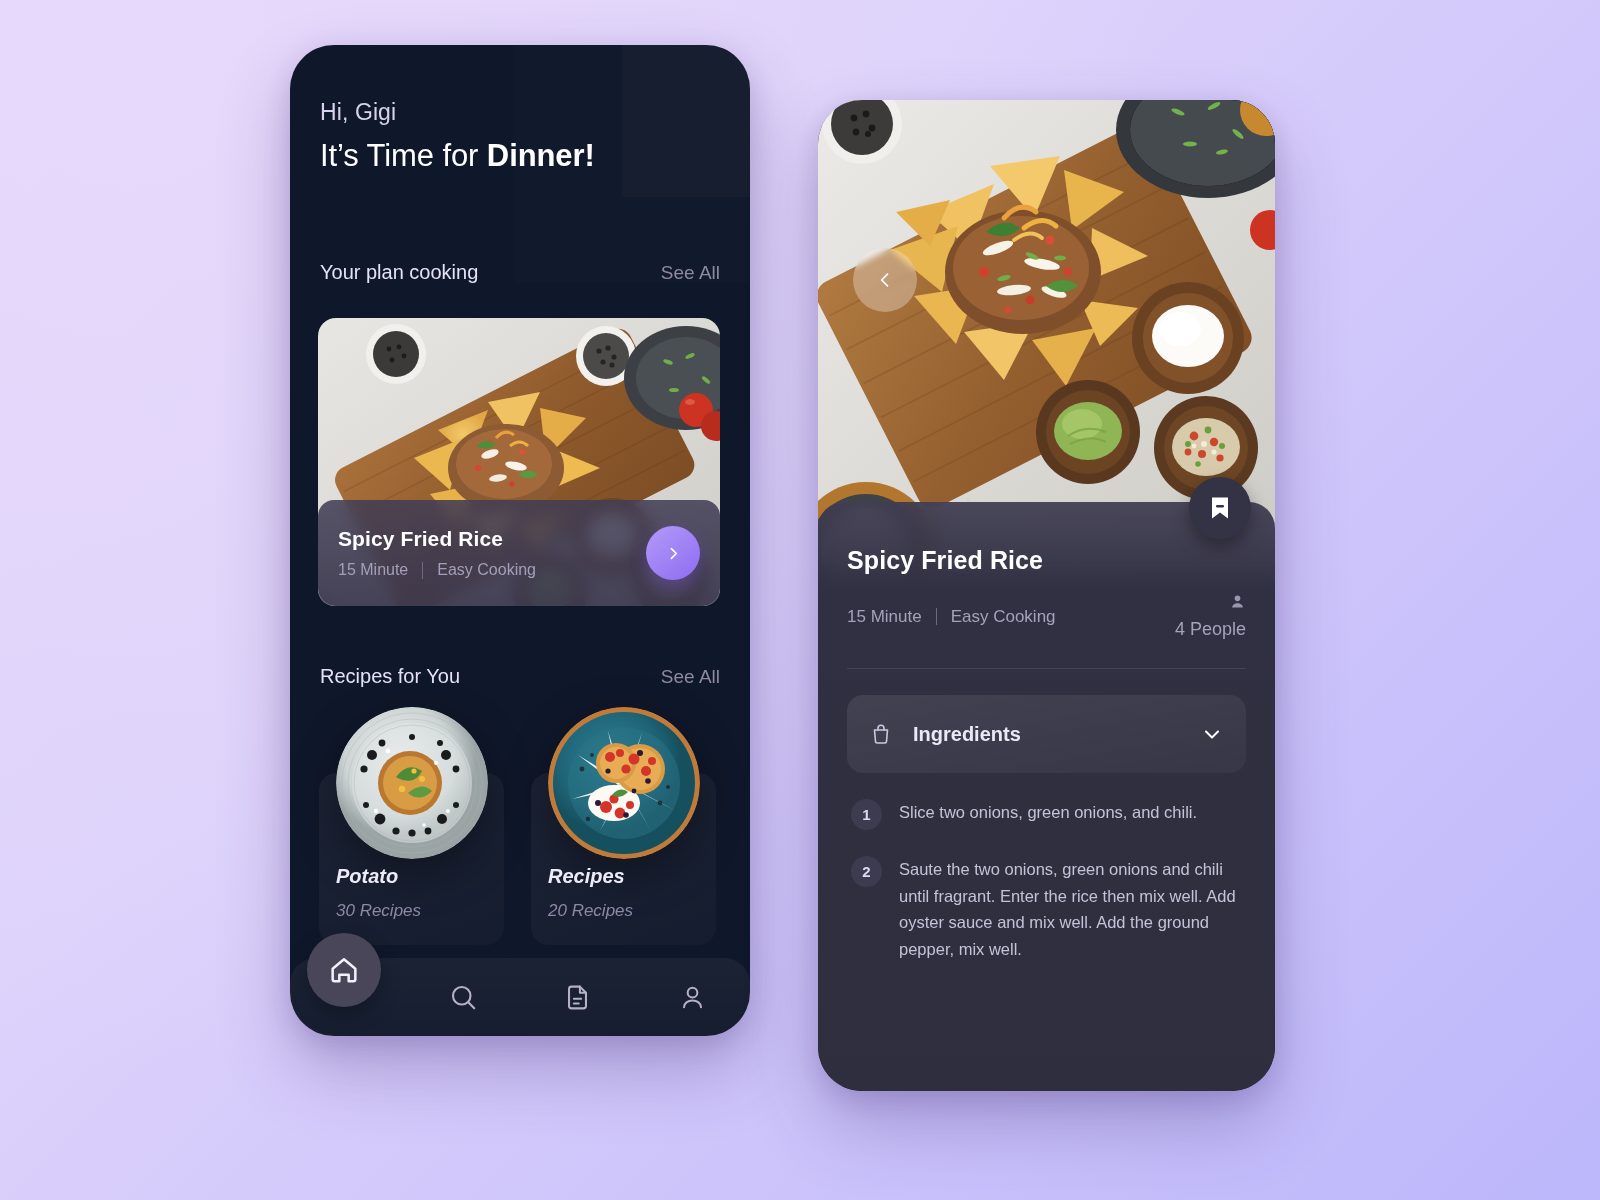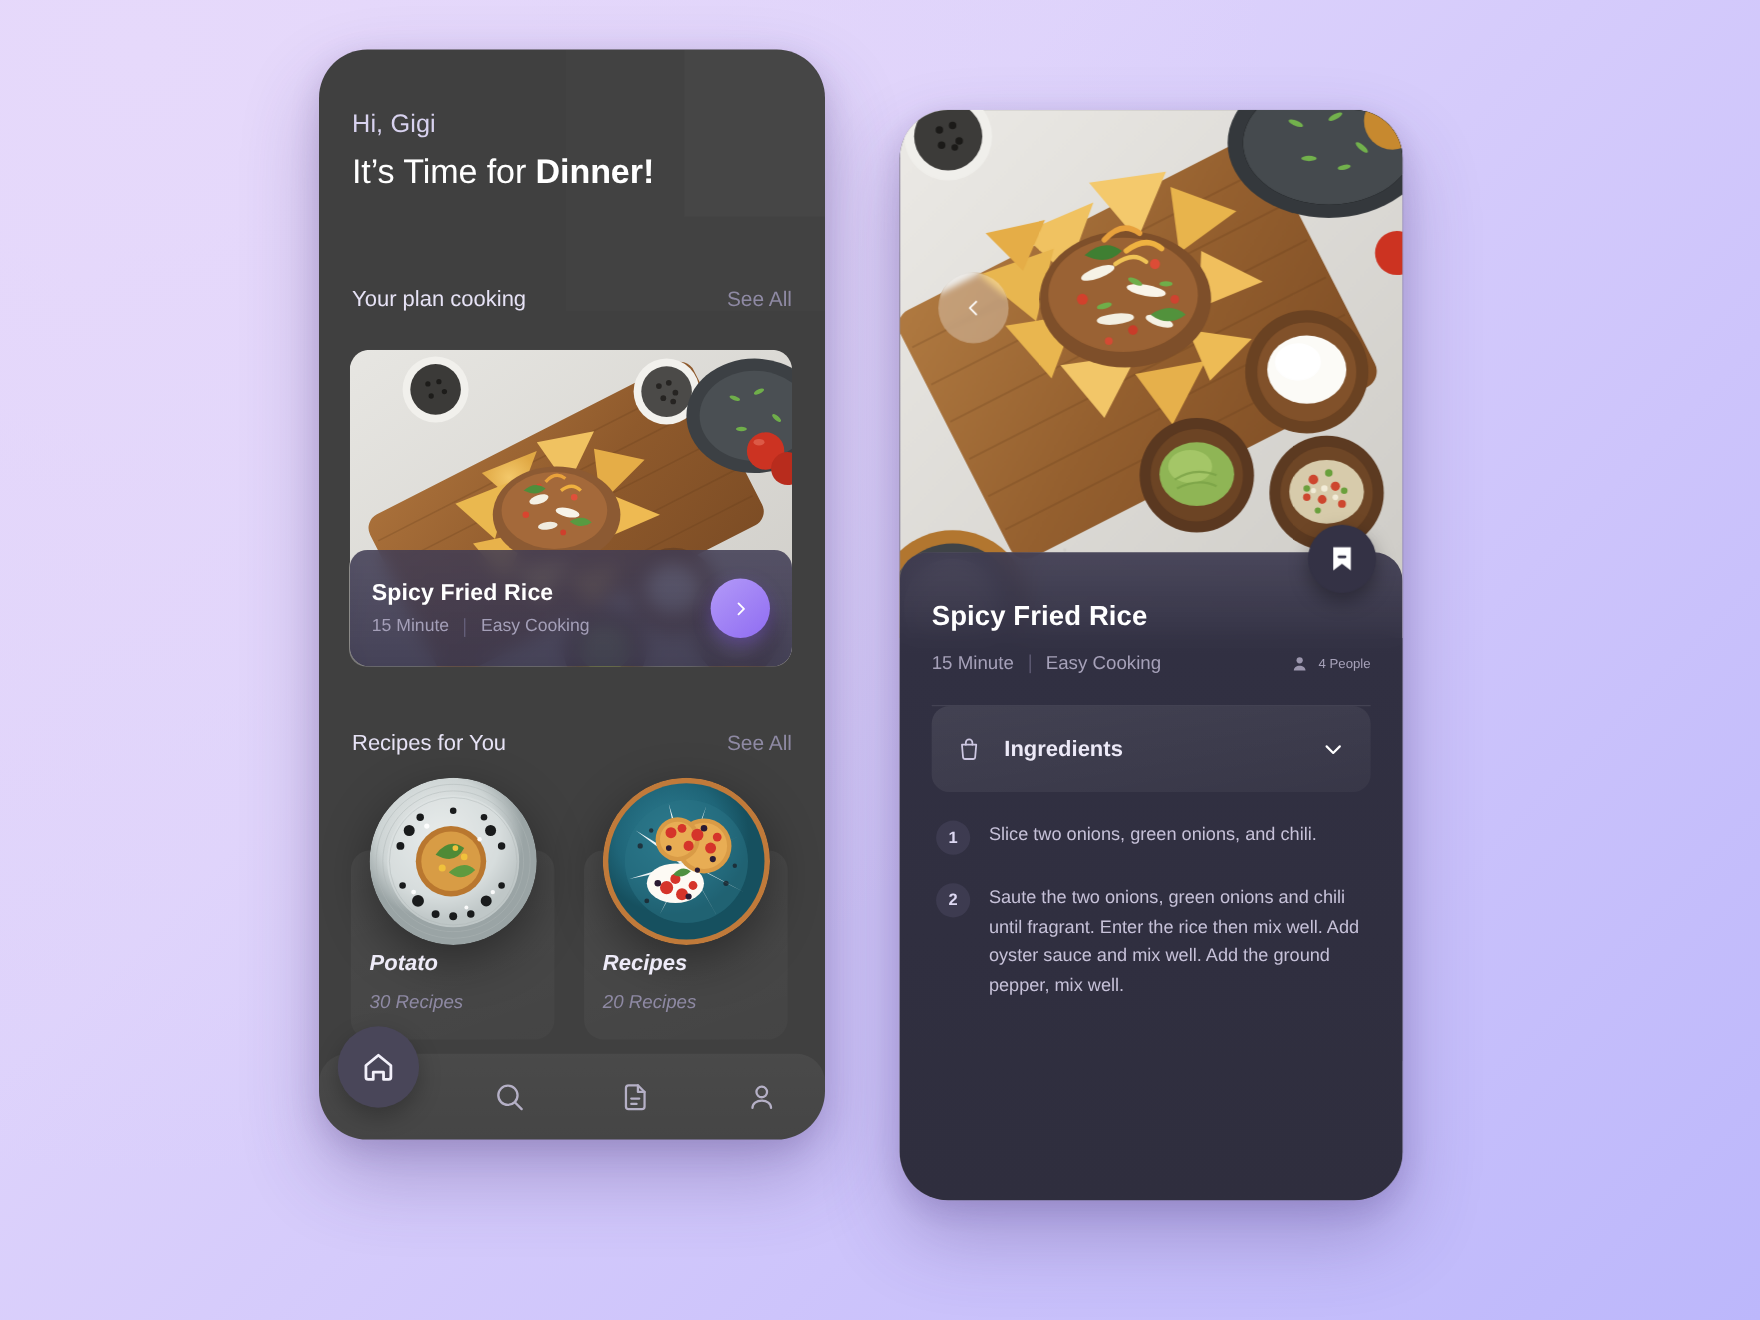--- a/index.html
+++ b/index.html
@@ -10,21 +10,21 @@
   body {
     background:
       radial-gradient(circle at 8% 4%, #e6d9fb 0%, rgba(230,217,251,0) 55%),
       linear-gradient(135deg, #e3d5fa 0%, #ddd2fb 35%, #cdc4fb 68%, #bcb7fb 100%);
     position:relative;
   }
 
   
   .phone {
     position:absolute;
-    background:#404040;
+    background:#0f172a;
     border-radius:44px;
     overflow:hidden;
     box-shadow:0 34px 70px rgba(70,50,120,.30), 0 8px 26px rgba(70,50,120,.18);
   }
   #phone-left  { left:290px;  top:45px;  width:460px; height:991px; }
   #phone-right { left:818px;  top:100px; width:457px; height:991px; }
 
   
   .sheen-a { position:absolute; right:0; top:0; width:128px; height:152px; background:rgba(255,255,255,.022); }
   .sheen-b { position:absolute; right:0; top:0; width:236px; height:238px; background:rgba(255,255,255,.012); }
@@ -122,33 +122,33 @@
   .detail-sheet {
     position:absolute; left:0; right:0; top:402px; bottom:0;
     background:linear-gradient(180deg, rgba(62,59,81,.92) 0%, #313042 16%, #2f2e3e 100%);
     border-top-left-radius:26px; border-top-right-radius:26px;
     backdrop-filter:blur(10px);
     padding:44px 29px 0 29px;
   }
   .d-title { font-size:25px; font-weight:700; color:#fff; letter-spacing:.1px; }
   .d-meta-row { margin-top:18px; display:flex; align-items:center; }
   .d-meta { font-size:17px; color:#a6a1b9; display:flex; align-items:center; gap:14px; }
-  .d-people { margin-left:auto; display:flex; align-items:center; gap:9px; font-size:12px; color:#a6a1b9; }
+  .d-people { margin-left:auto; display:flex; align-items:flex-end; gap:9px; font-size:18px; color:#a6a1b9;flex-direction:column; }
   .author-row { margin-top:26px; display:flex; align-items:center; }
   .avatar { width:32px; height:32px; border-radius:50%; overflow:hidden; flex:none; }
   .author-name { margin-left:13px; font-size:16px; color:#9e99b1; font-style:italic; }
   .follow-btn {
     margin-left:auto; padding:9px 17px; border:1px solid #6b6683; border-radius:9px;
     font-size:15px; color:#cfcade; cursor:pointer; background:transparent;
     font-family:"Liberation Sans", sans-serif;
   }
   .divider { margin-top:28px; height:1px; background:rgba(255,255,255,.10); }
 
   .accordion {
-    border-radius:16px; padding:0 22px; height:78px;
+    margin-top:26px; border-radius:16px; padding:0 22px; height:78px;
     display:flex; align-items:center;
     background:linear-gradient(170deg, rgba(255,255,255,.085) 0%, rgba(255,255,255,.035) 100%);
   }
   .accordion.open {
     background:linear-gradient(180deg, rgba(255,255,255,.06) 0%, rgba(255,255,255,.018) 100%);
     border-top-left-radius:16px; border-top-right-radius:16px;
     border-bottom-left-radius:0; border-bottom-right-radius:0;
   }
   .acc-label { margin-left:20px; font-size:20px; font-weight:700; color:#ece9f7; }
   .acc-chev { margin-left:auto; }

